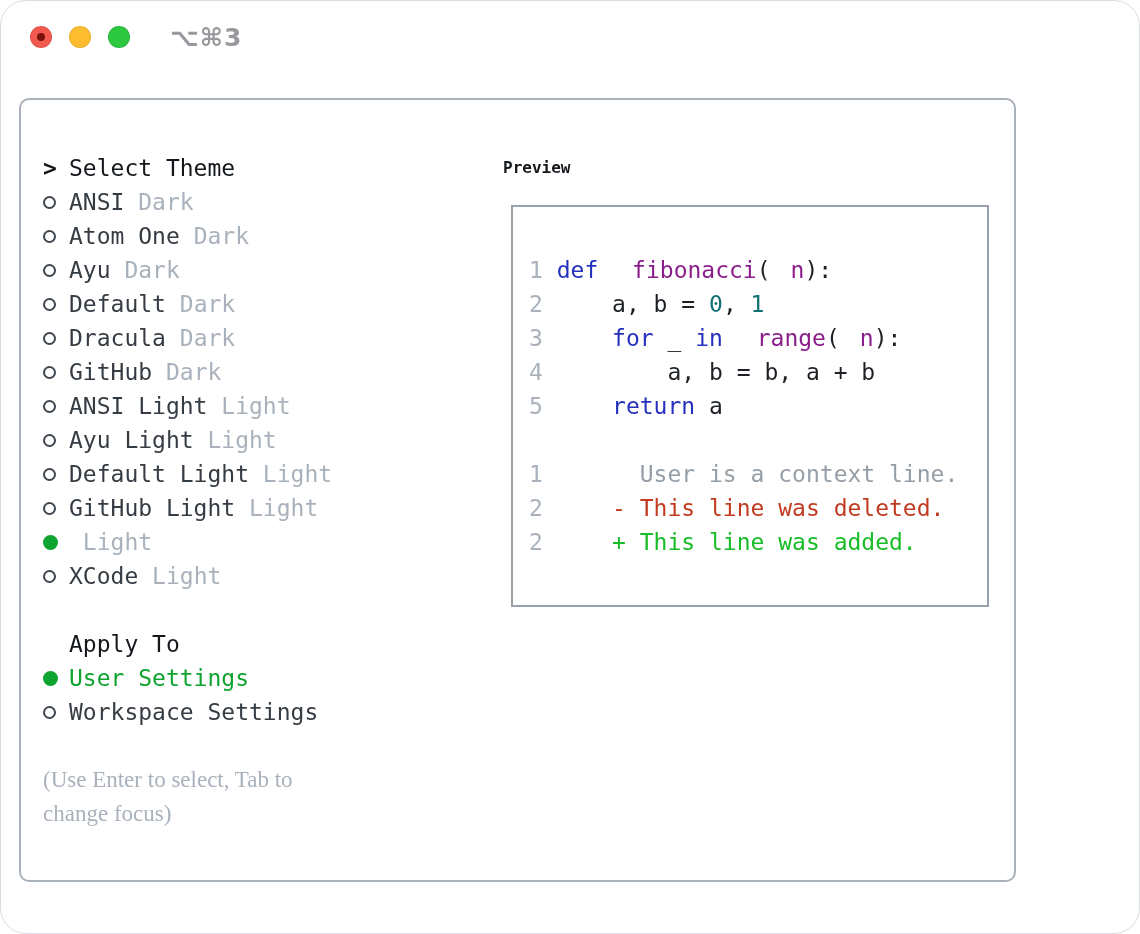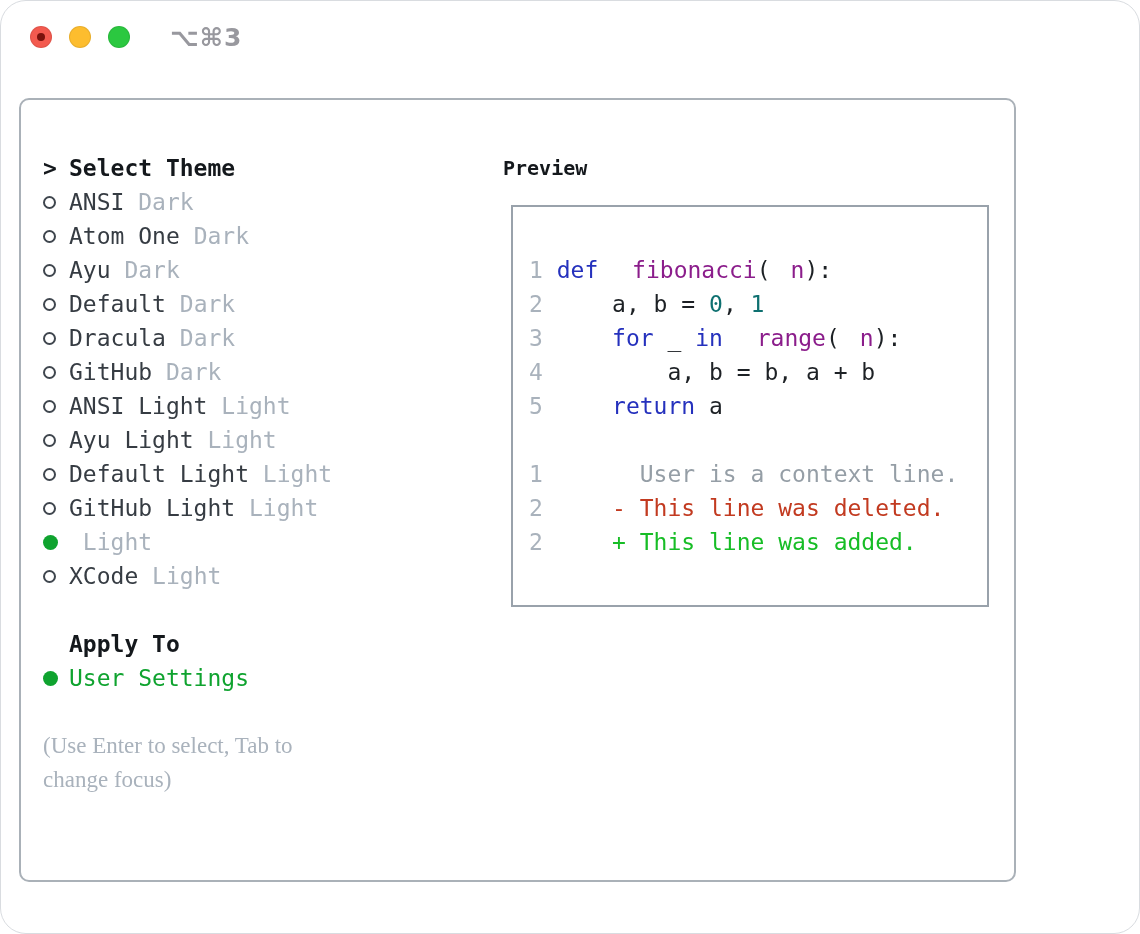--- a/index.html
+++ b/index.html
@@ -41,30 +41,30 @@
   
   .left-col{
     position:absolute;left:22px;top:51px;
     font-size:23px;line-height:34px;color:var(--item-text);
   }
   .row{display:flex;align-items:center;height:34px;white-space:pre;}
   .marker{display:inline-flex;width:26px;align-items:center;flex:none;}
   .dot{width:13px;height:13px;border-radius:50%;border:2px solid #3f464e;}
   .dot.sel{width:15px;height:15px;border:none;background:var(--selected-green);}
   .cursor{font-weight:bold;color:var(--header-text);}
-  .hdr{font-weight:bold;color:var(--header-text);}
+  .hdr{font-weight:normal;color:var(--header-text);}
   .tname{color:var(--item-text);}
   .tname.sel{color:var(--selected-green);}
   .variant{color:var(--muted-text);margin-left:1ch;}
   .gap{height:34px;}
   .help{color:var(--muted-text);line-height:34px;white-space:pre;font-family:Liberation Serif, serif;}
   
   .preview-title{
     position:absolute;left:482px;top:51px;height:34px;line-height:34px;
-    font-size:20px;font-weight:bold;color:var(--header-text);
+    font-size:16px;font-weight:bold;color:var(--header-text);
   }
   .preview-box{
     position:absolute;left:490px;top:105px;width:478px;height:402px;
     border:2px solid var(--box-border);
     padding:46px 0 0 16px;overflow:hidden;
   }
   .pline{white-space:pre;font-size:23px;line-height:34px;height:34px;}
   .lnum{display:inline-block;width:1ch;margin-right:1ch;color:var(--line-number);}
   .seg-kw{color:var(--keyword-blue);}
   .seg-fn{color:var(--function-purple);margin-left:20px;}
@@ -111,20 +111,21 @@
 
       <div class="gap"></div>
 
       <div class="row">
         <span class="marker"></span>
         <span class="hdr">Apply To</span>
       </div>
 
       <div>
           <div class="row"><span class="marker"><span class="dot sel"></span></span><span class="tname sel">User Settings</span></div>
+          <div class="row"><span class="marker"><span class="dot"></span></span><span class="tname">Workspace Settings</span></div>
         </div>
 
       <div class="gap"></div>
 
       <div class="help">(Use Enter to select, Tab to</div>
       <div class="help">change focus)</div>
     </div>
 
     <div class="preview-title">Preview</div>
 

